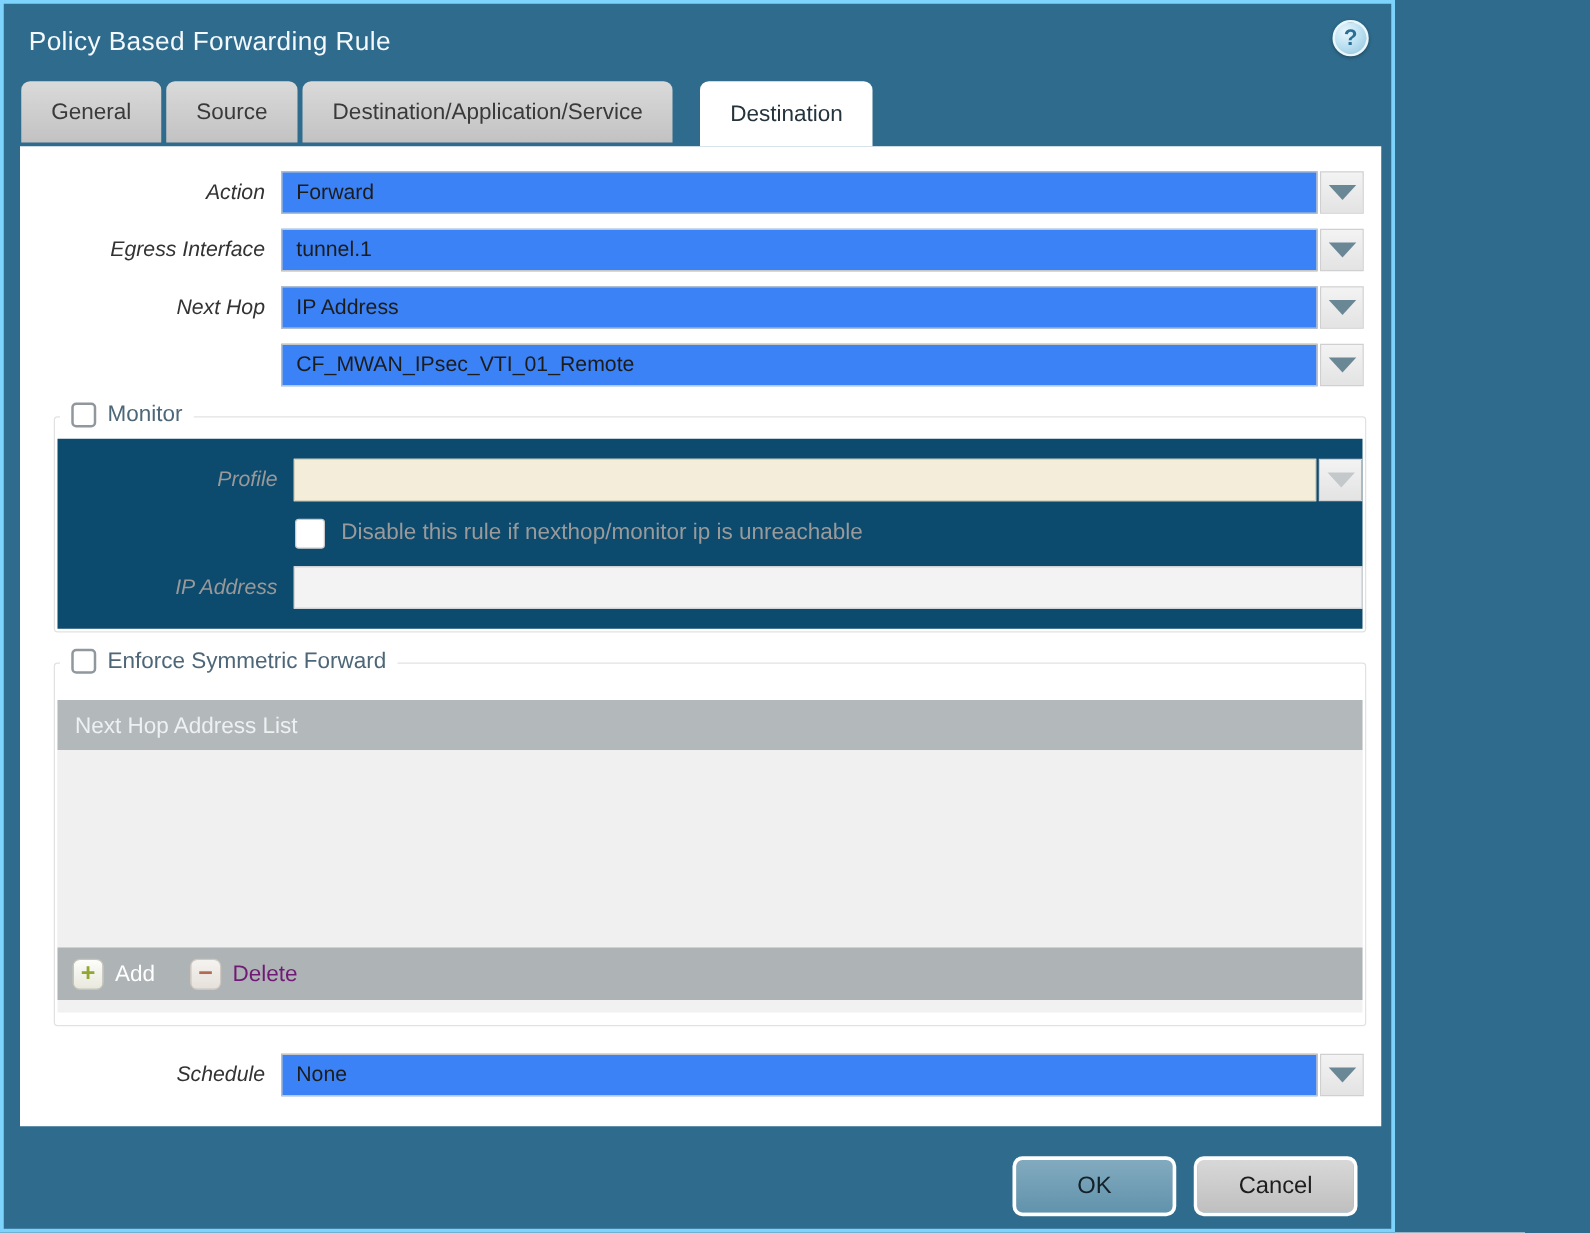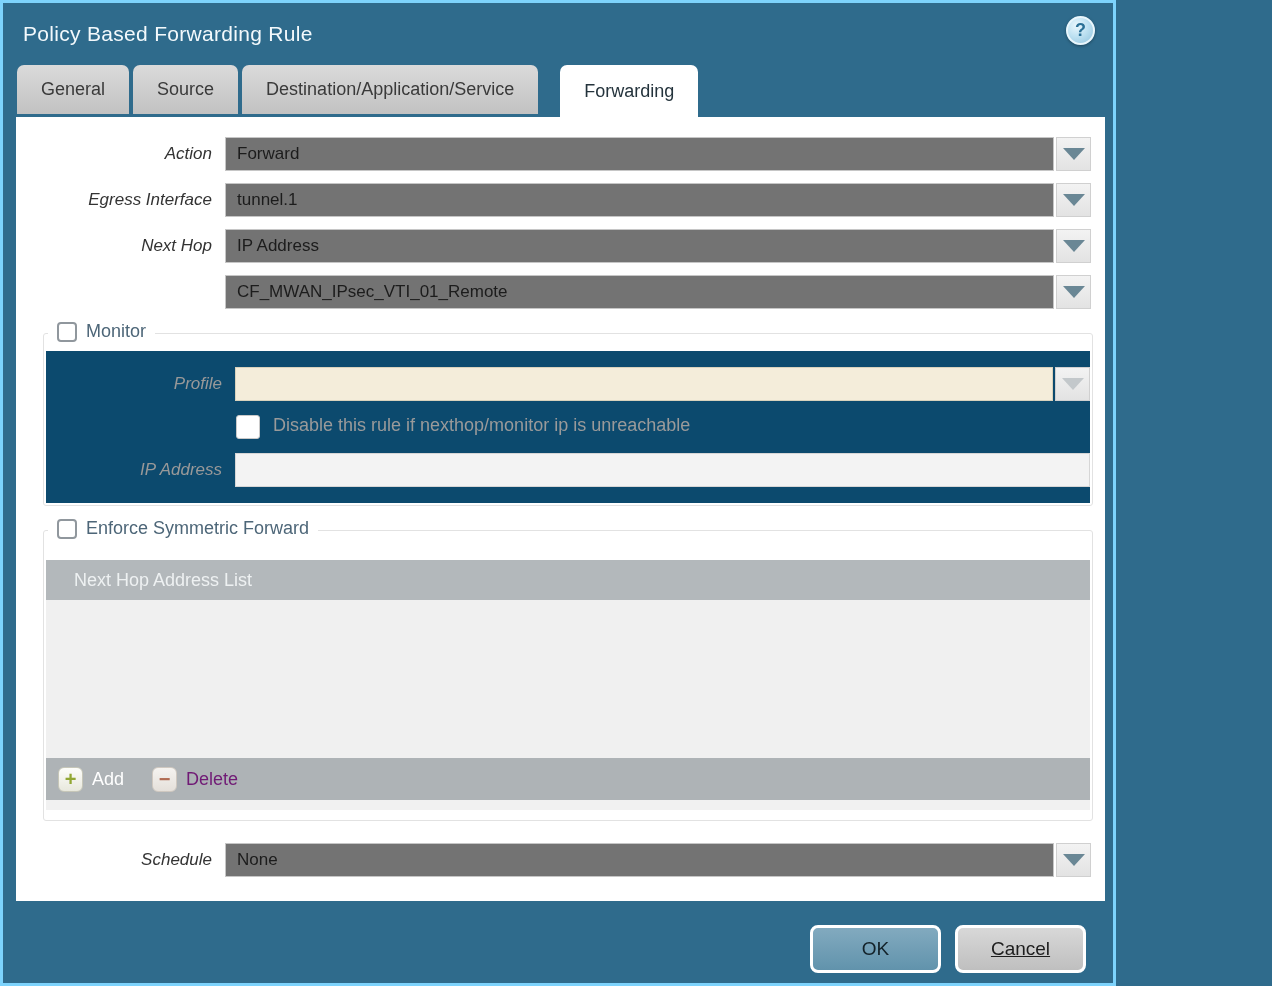--- a/index.html
+++ b/index.html
@@ -74,21 +74,21 @@
   .flabel {
     width: 196px; flex: none;
     text-align: right;
     margin-right: 13px;
     font-size: 17px; color: #333333; font-style: italic;
   }
   .fcontrol { flex: 1; display: flex; margin-right: 14px; }
   .combo-text {
     flex: 1; height: 34px; line-height: 32px;
     border: 1px solid #c6c6c6;
-    background: #737373;
+    background: #3b82f6;
     padding: 0 11px;
     font-size: 17px; color: #1c1c1c;
     cursor: text;
     overflow: hidden; white-space: nowrap;
   }
   .dd-btn {
     width: 35px; height: 34px; flex: none;
     margin-left: 2px;
     background: linear-gradient(#f3f3f3, #e3e3e3);
     border: 1px solid #d0d0d0;
@@ -164,21 +164,21 @@
   .table {
     margin: 12px 0 8px 0;
     background: #f1f1f1;
     padding-bottom: 10px;
   }
   .table-header {
     height: 40px; line-height: 40px;
     background: #b3b8bb;
     color: #eef1f2;
     font-size: 18px;
-    padding-left: 28px;
+    padding-left: 14px;
   }
   .table-body {
     height: 158px;
     background: #f0f0f0;
   }
   .table-footer {
     height: 42px;
     background: #aeb3b6;
     display: flex; align-items: center;
     padding-left: 12px;
@@ -222,39 +222,38 @@
     cursor: pointer;
     display: flex; align-items: center; justify-content: center;
   }
   .btn-ok {
     background: linear-gradient(#82aabf, #6193ac);
     color: #132229;
   }
   .btn-cancel {
     background: linear-gradient(#d8d8d8, #bfbfbf);
     color: #1d1d1d;
-    text-decoration: underline;
   }
   .schedule-row { margin-top: 22px; margin-bottom: 0; }
 </style>
 </head>
 <body>
 
 <div class="dialog">
 
   <div class="titlebar">
     <span class="title">Policy Based Forwarding Rule</span>
     <span class="help">?</span>
   </div>
 
   <div class="tabs">
     <div class="tab">General</div>
     <div class="tab">Source</div>
     <div class="tab">Destination/Application/Service</div>
-    <div class="tab active">Forwarding</div>
+    <div class="tab active">Destination</div>
   </div>
 
   <div class="content">
 
     <div class="frow">
       <div class="flabel">Action</div>
       <div class="fcontrol">
         <div class="combo-text">Forward</div>
         <div class="dd-btn">
           <span class="dd-arrow"></span>

